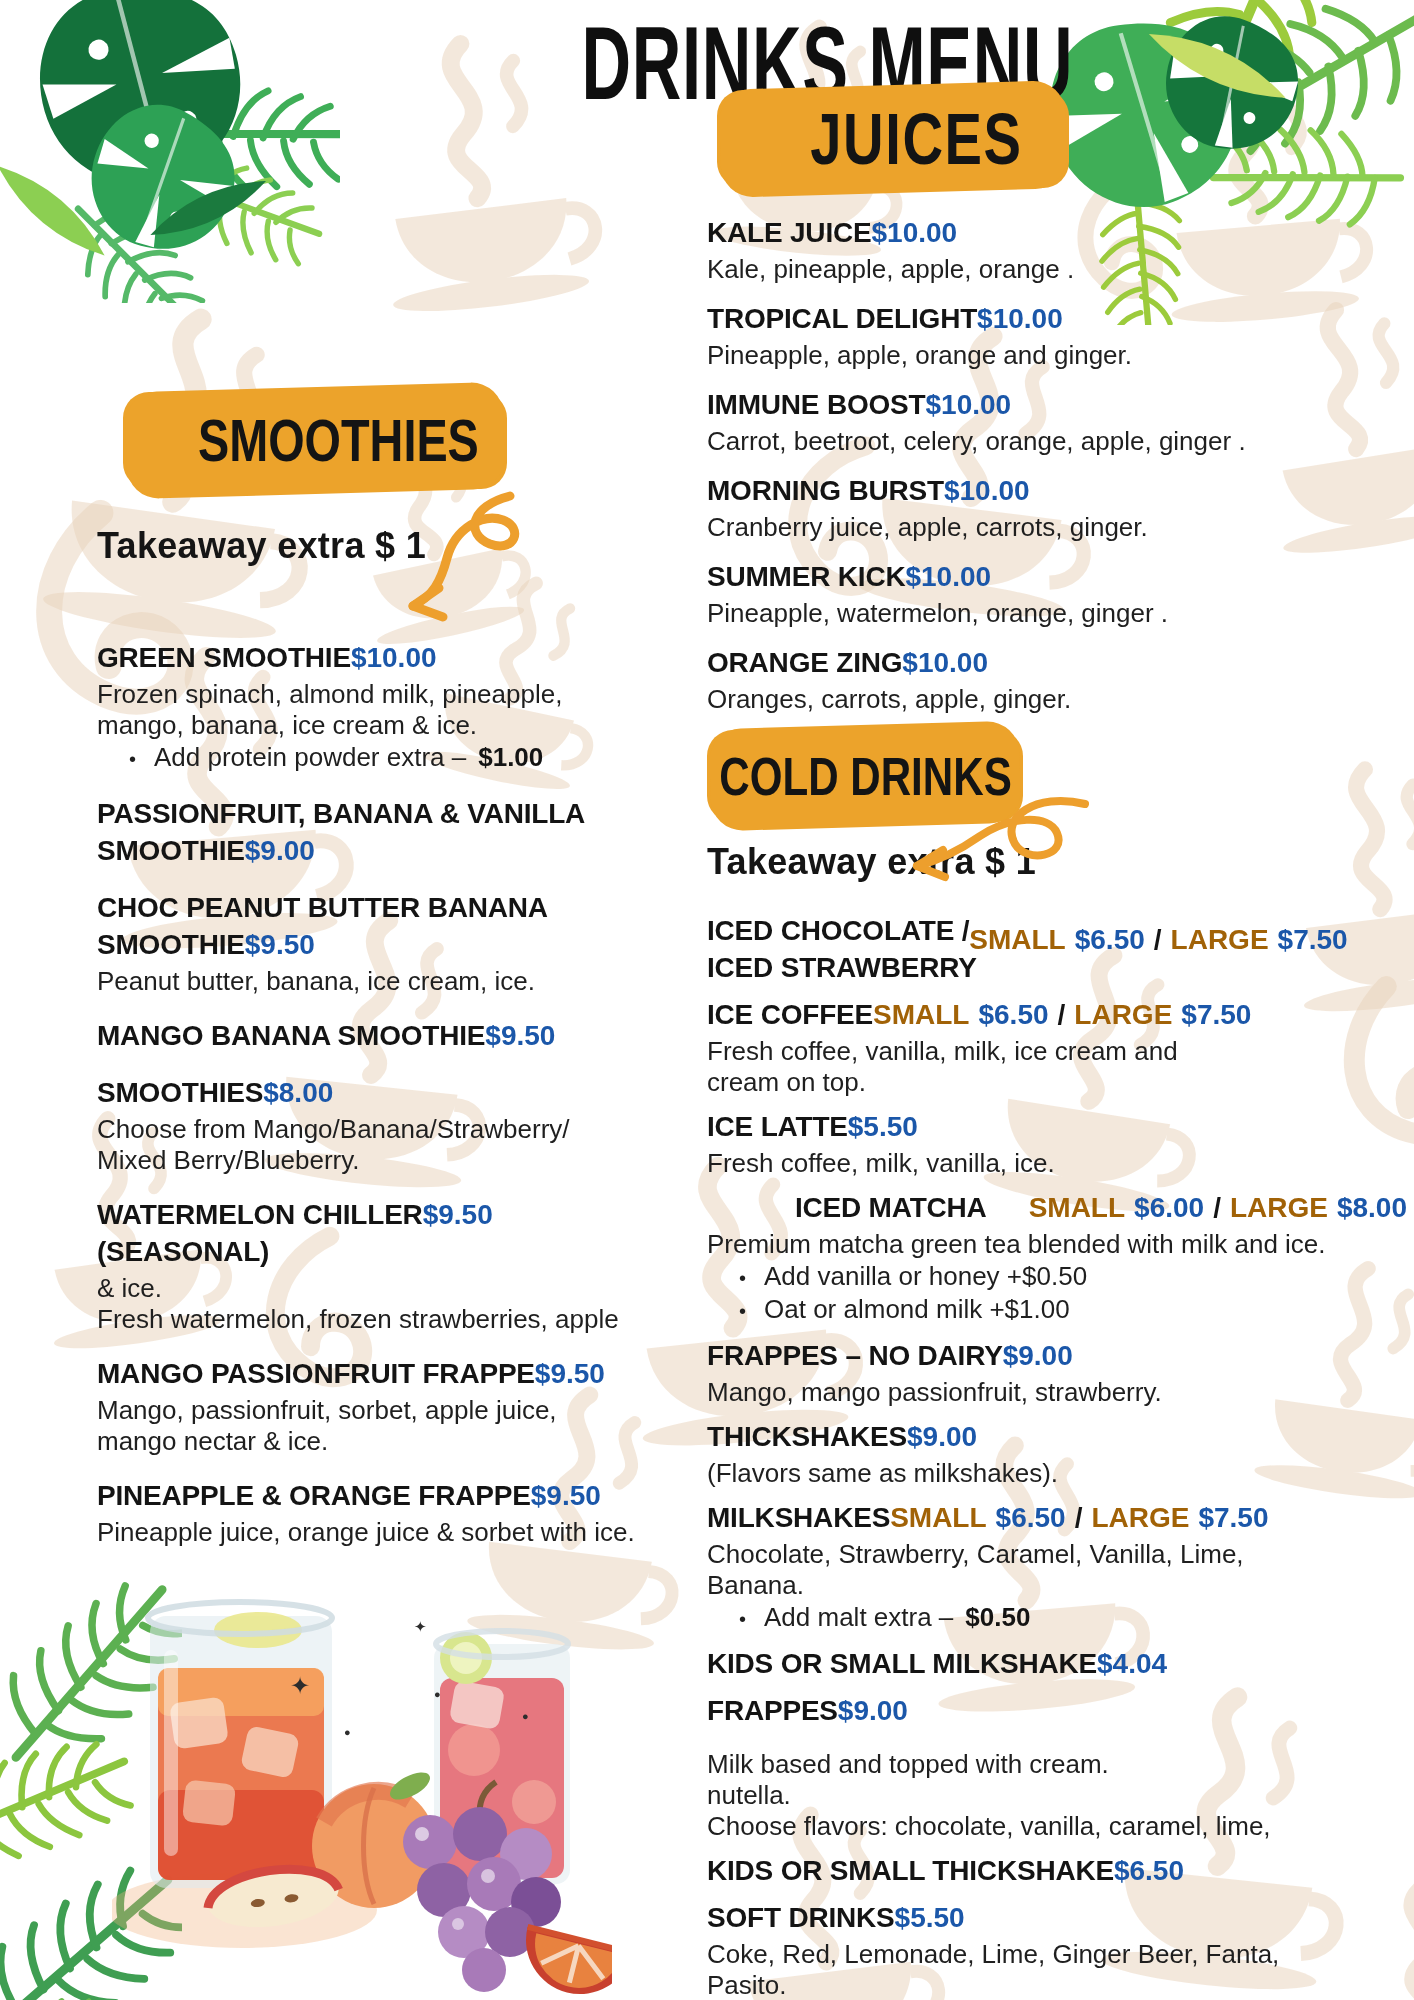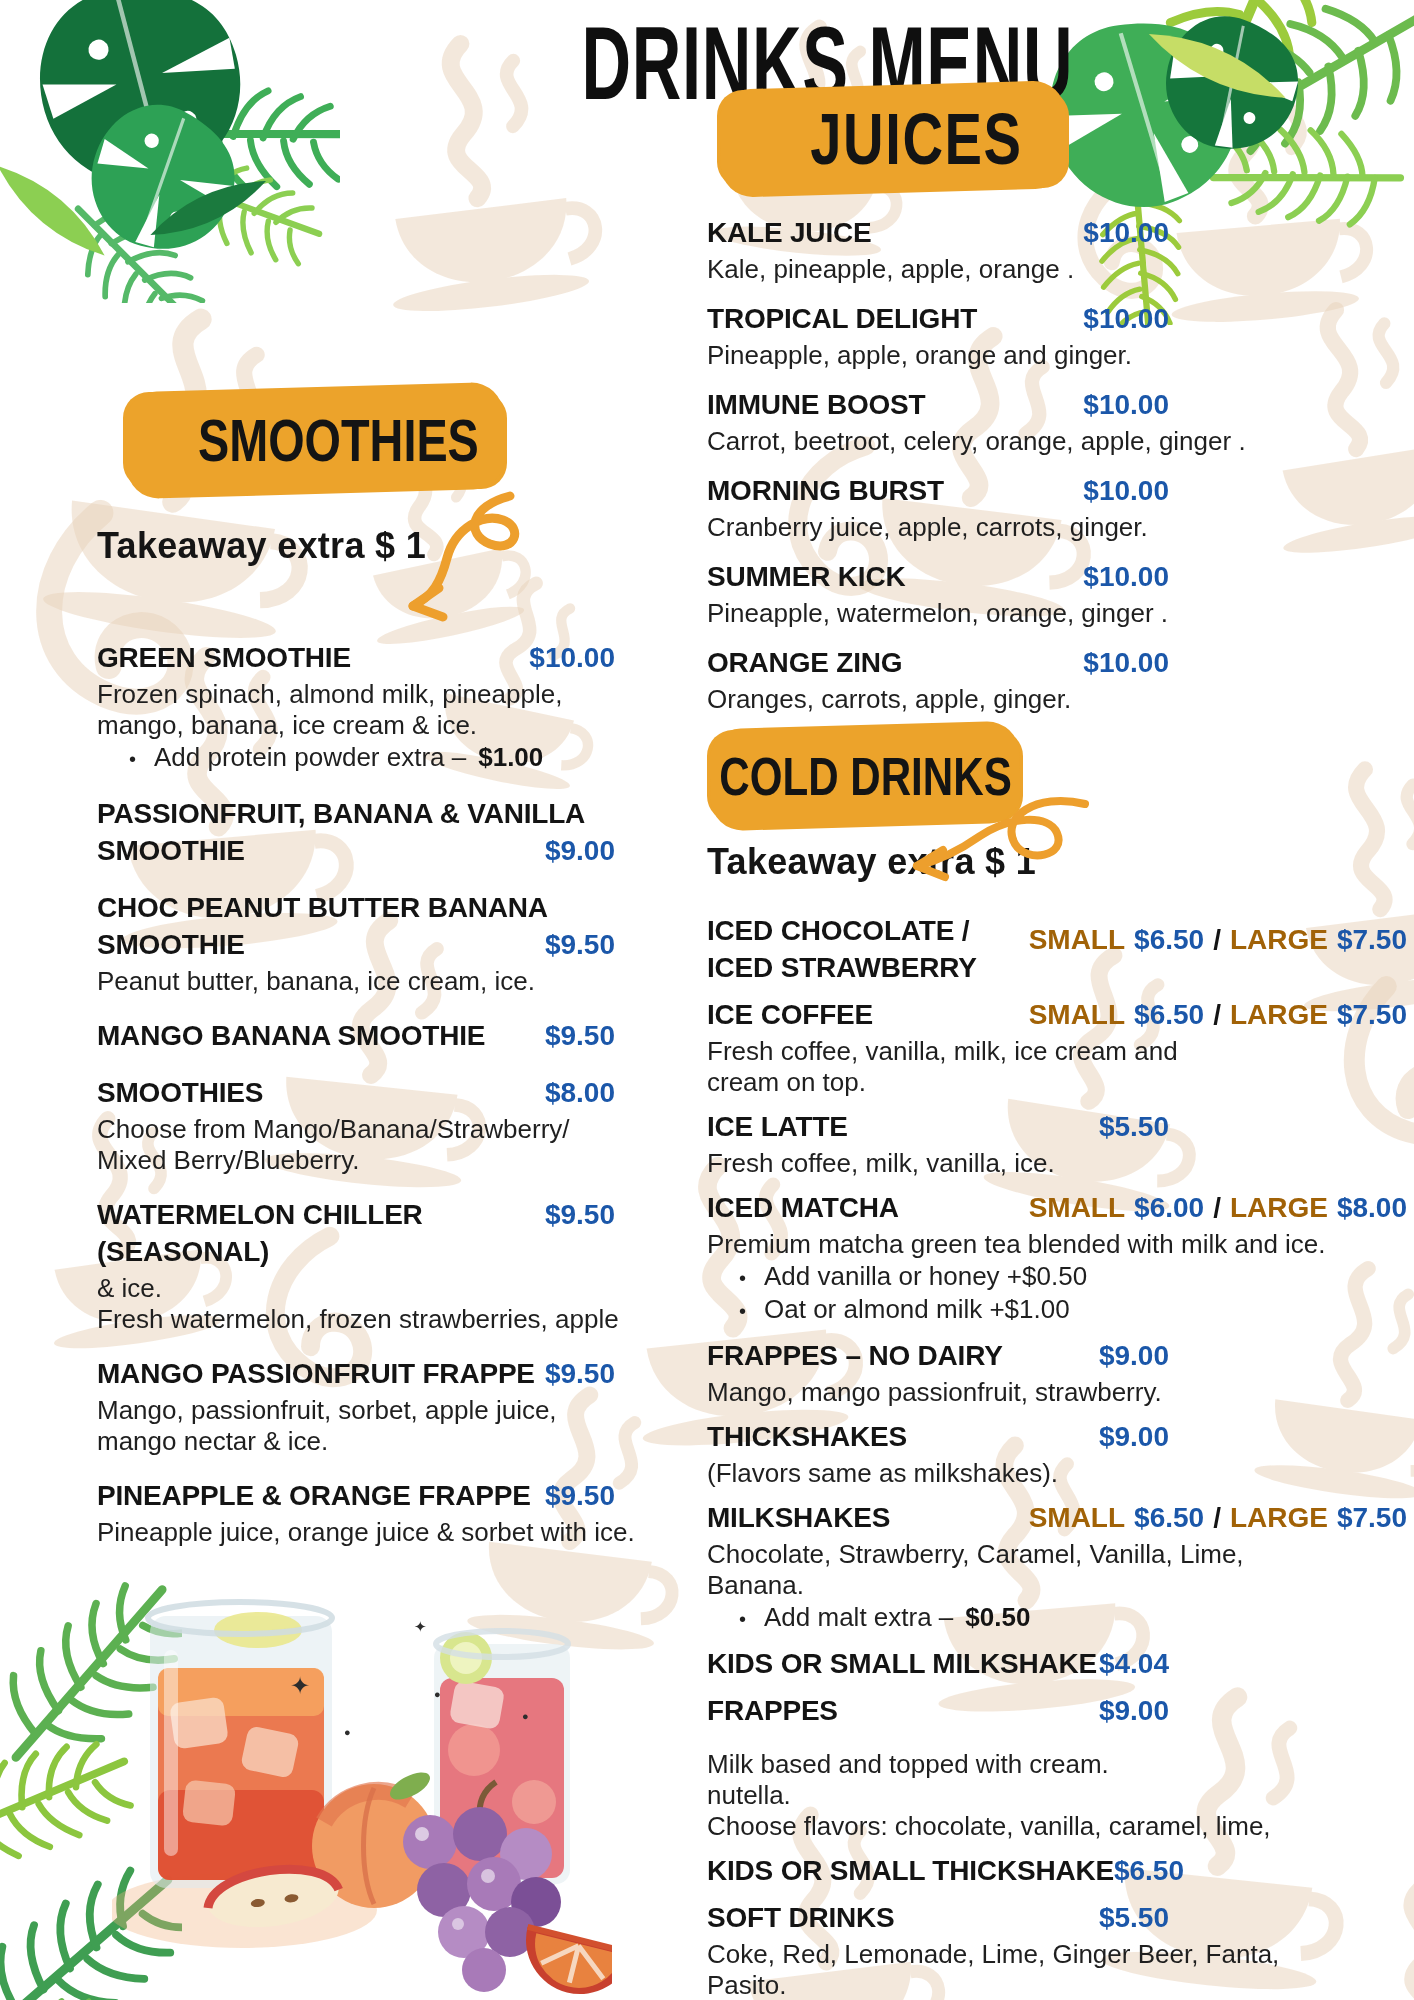--- a/index.html
+++ b/index.html
@@ -37,23 +37,23 @@
   .col-left .takeaway{margin-top:36px;line-height:42px;}
   .col-right .takeaway{margin-top:20px;line-height:40px;}
   
   .items{position:relative;}
   #smoothies-items{margin-top:72px;}
   #juices-items{margin-top:26px;}
   #cold-items{margin-top:30px;}
   .menu-item{margin-bottom:20px;}
   #juices-items .menu-item{margin-bottom:15px;}
   #cold-items .menu-item{margin-bottom:10px;}
-  .name-row{display:flex;justify-content:space-between;align-items:baseline;line-height:37px;width:100%;}
+  .name-row{display:flex;align-items:baseline;line-height:37px;width:100%;}
   #juices-items .name-row,#cold-items .menu-item:not(.full) .name-row{width:462px;}
-  .name-row.inline{justify-content:space-between;}
+  .name-row.inline{justify-content:flex-end;}
   .item-name{font-size:28px;font-weight:bold;color:#141414;letter-spacing:-.2px;white-space:nowrap;}
   .item-price{font-size:28px;font-weight:bold;color:#1b57a9;white-space:nowrap;}
   .sizes{font-size:28px;font-weight:bold;white-space:nowrap;}
   .sizes.shift{transform:translateY(9px);}
   .name-row.inline .sizes{margin-left:42px;}
   .size-label{color:#a16207;margin-right:9px;}
   .size-price{color:#1b57a9;}
   .size-sep{color:#141414;margin:0 9px;}
   .descs{margin-top:3px;}
   .gapdesc .descs{margin-top:20px;}

